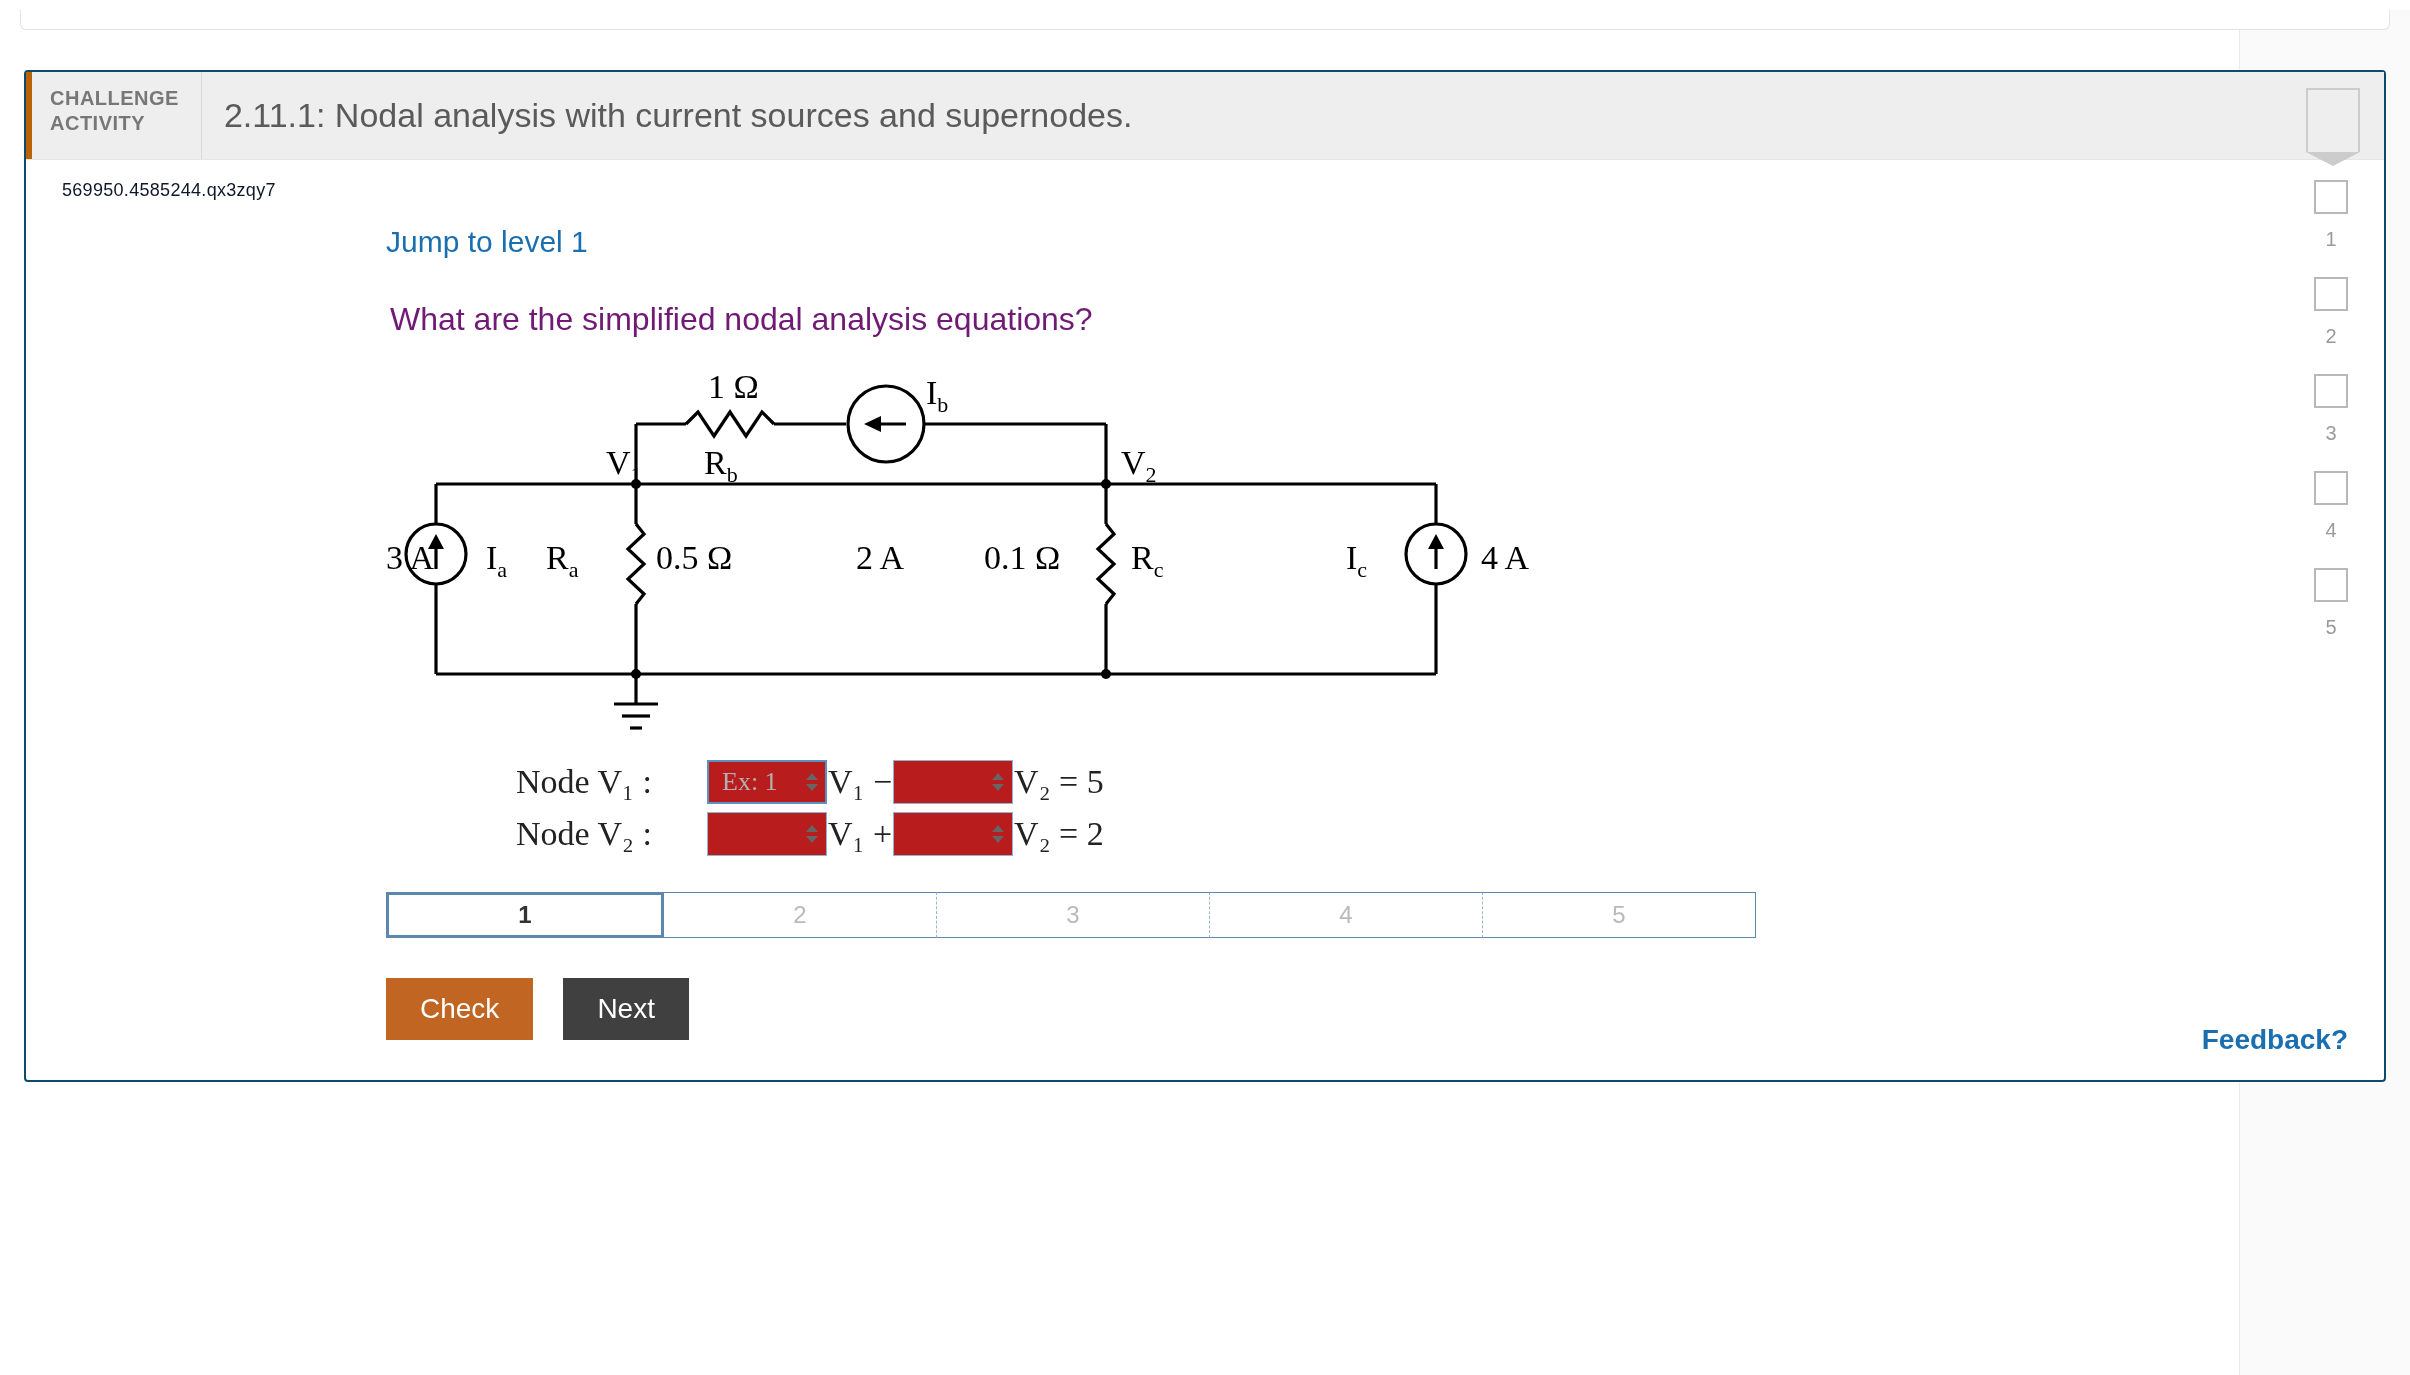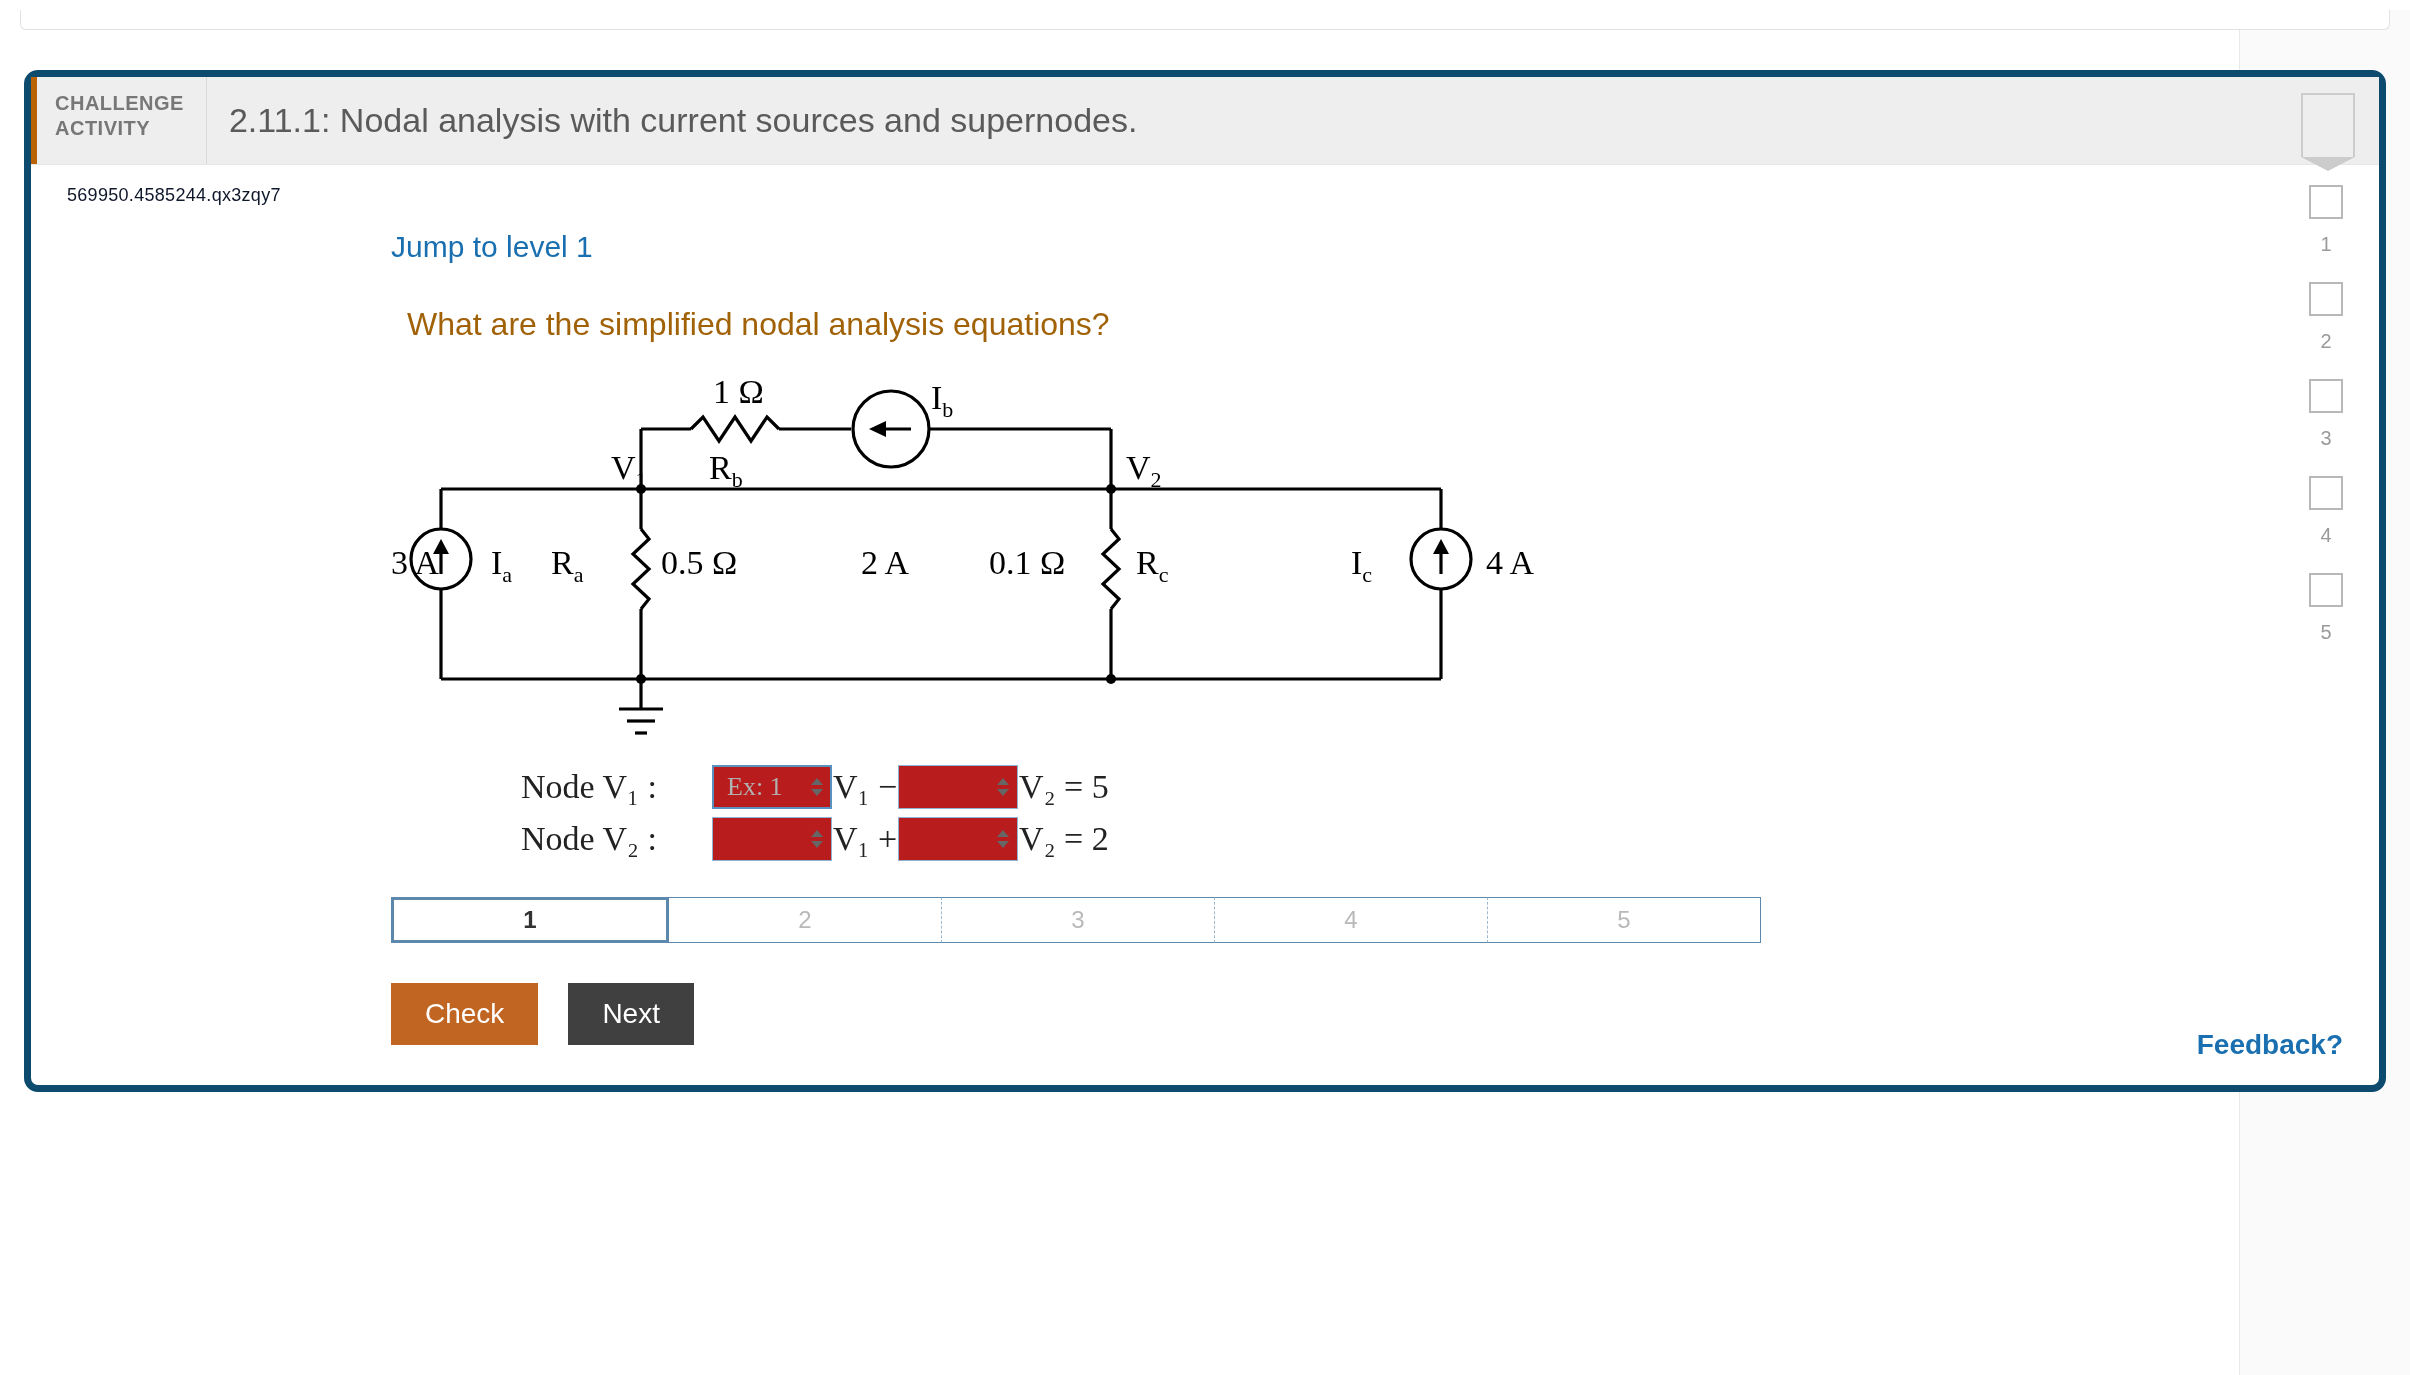--- a/index.html
+++ b/index.html
@@ -19,22 +19,22 @@
   .top-rule {
     margin: 10px 20px 0 20px;
     height: 20px;
     border: 1px solid #e2e2e2;
     border-top: none;
     border-radius: 0 0 6px 6px;
     background: #fff;
   }
   .card {
     margin: 40px 24px 0 24px;
-    border: 7px solid #0c4a6e;
-    border-radius: 14px;
+    border: 2px solid #0c4a6e;
+    border-radius: 4px;
     background: #fff;
     position: relative;
     overflow: visible;
   }
   .card-header {
     display: flex;
     align-items: stretch;
     background: #eeeeee;
     border-bottom: 1px solid #e6e6e6;
   }
@@ -107,23 +107,23 @@
   .content {
     margin-left: 330px;
     margin-right: 220px;
   }
   .jump-link {
     color: #1a6fb0;
     font-size: 30px;
     padding: 24px 0 26px 0;
   }
   .prompt {
-    color: #a16207;
+    color: #701a75;
     font-size: 32px;
-    margin: 16px 0 36px 16px;
+    margin: 16px 0 36px 4px;
   }
 
   
   .circuit-wrap {
     margin: 0 0 26px 0;
   }
   .circuit-wrap svg { display: block; }
 
   
   .eq-block {

